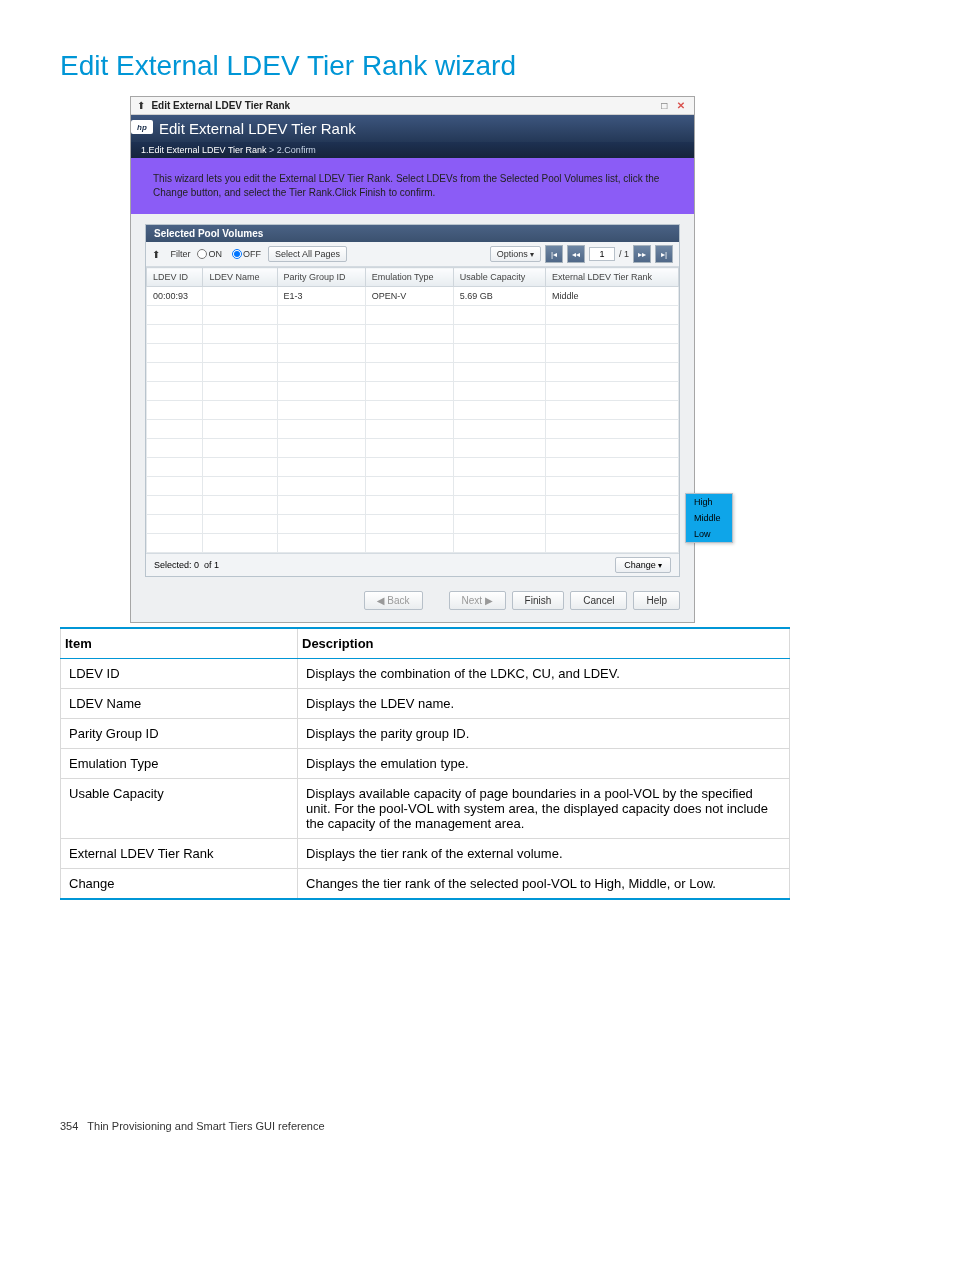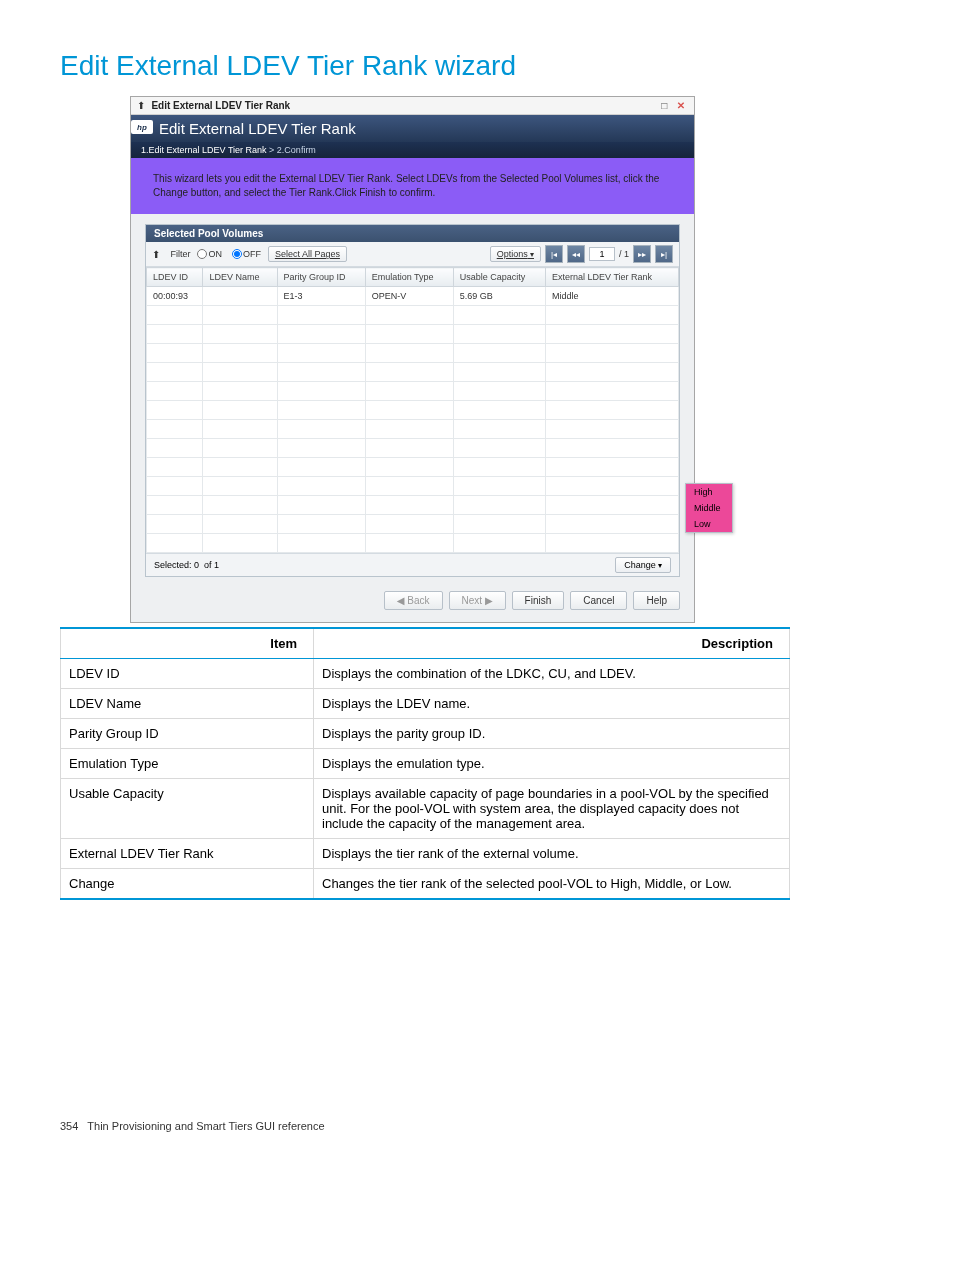--- a/index.html
+++ b/index.html
@@ -126,21 +126,20 @@
     border-bottom: 1px solid #d4dbe1;
     font-size: 9px;
     color: #333;
   }
   .toolbar .btn {
     border: 1px solid #b7c0c9;
     background: linear-gradient(#fff,#eceff2);
     padding: 2px 6px;
     border-radius: 2px;
     cursor: pointer;
-    text-decoration: underline;
   }
   .toolbar .radio {
     display: inline-flex;
     align-items: center;
     gap: 1px;
     margin: 0 3px;
   }
   .toolbar .radio input { width: 10px; height: 10px; margin:0; }
   .spacer { flex: 1; }
   .icon-btn {
@@ -179,23 +178,23 @@
   }
   table.datagrid tr.empty td { height: 12px; }
 
   .change-menu {
     position: relative;
     height: 0;
   }
   .change-menu .menu {
     position: absolute;
     right: -54px;
-    bottom: 20px;
+    bottom: 10px;
     border: 1px solid #b7c0c9;
-    background: #ec4899;
+    background: #0ea5e9;
     font-size: 9px;
     min-width: 46px;
     box-shadow: 1px 1px 3px rgba(0,0,0,.2);
   }
   .change-menu .menu div {
     padding: 3px 8px;
   }
 
   .panel-footer {
     display: flex;
@@ -223,36 +222,36 @@
   }
   .wiz-footer .btn {
     border: 1px solid #b7c0c9;
     background: linear-gradient(#fff,#eaedef);
     padding: 3px 12px;
     font-size: 10px;
     border-radius: 2px;
     cursor: pointer;
     color: #333;
   }
-  .wiz-footer .btn.disabled { color: #999; }
+  .wiz-footer .btn.disabled { color: #999; margin-left: 20px; }
 
   
   table.desc {
     width: 730px;
     border-collapse: collapse;
     font-size: 13px;
     margin-top: 4px;
   }
   table.desc th {
-    text-align: right;
+    text-align: left;
     border-top: 2px solid #0096d6;
     border-bottom: 1px solid #0096d6;
     border-left: 1px solid #d9d9d9;
     border-right: 1px solid #d9d9d9;
-    padding: 7px 16px;
+    padding: 7px 4px;
     font-weight: bold;
   }
   table.desc td {
     border: 1px solid #d9d9d9;
     padding: 7px 8px;
     vertical-align: top;
   }
   table.desc tr:last-child td { border-bottom: 2px solid #0096d6; }
   table.desc th:first-child, table.desc td:first-child { width: 220px; }
 

